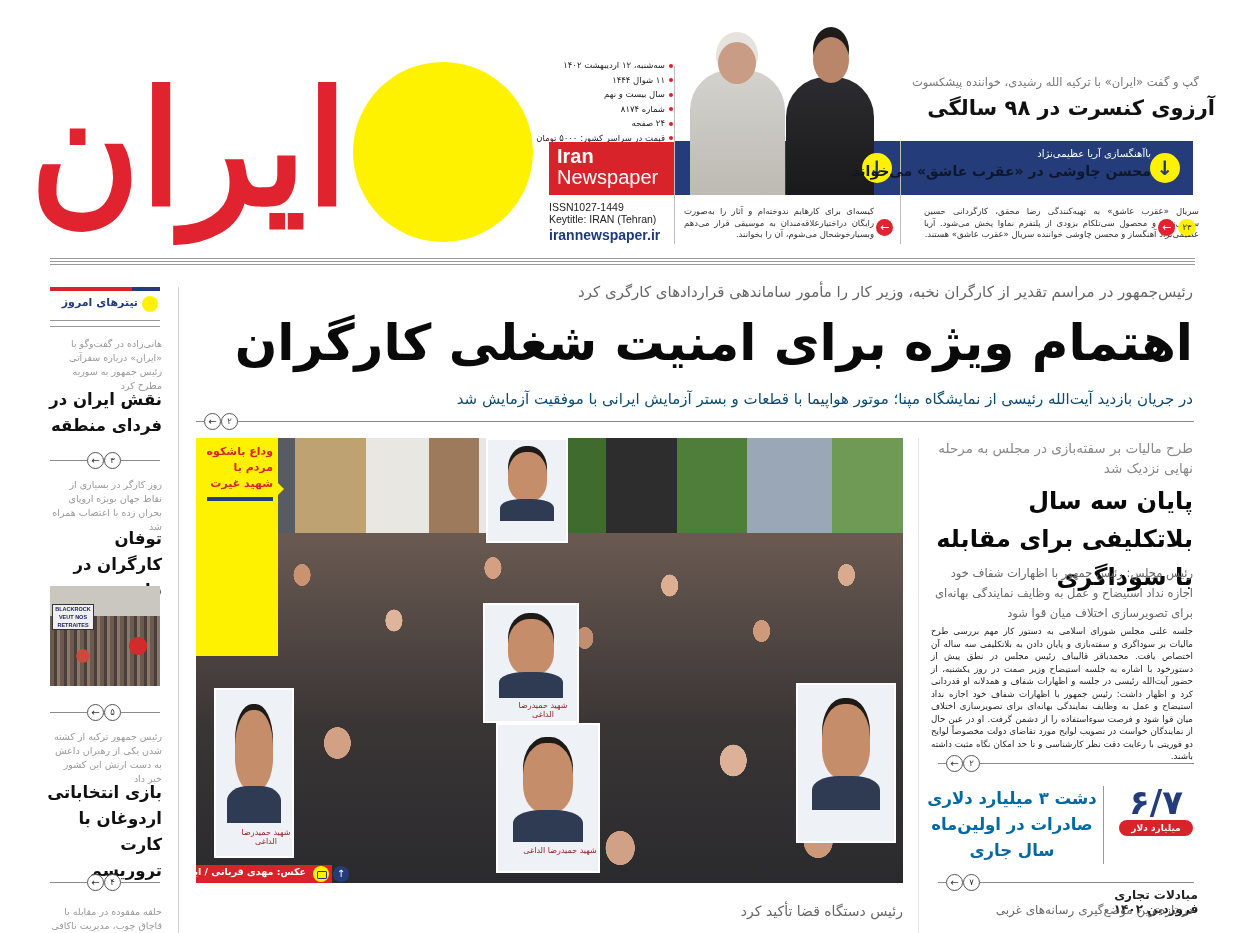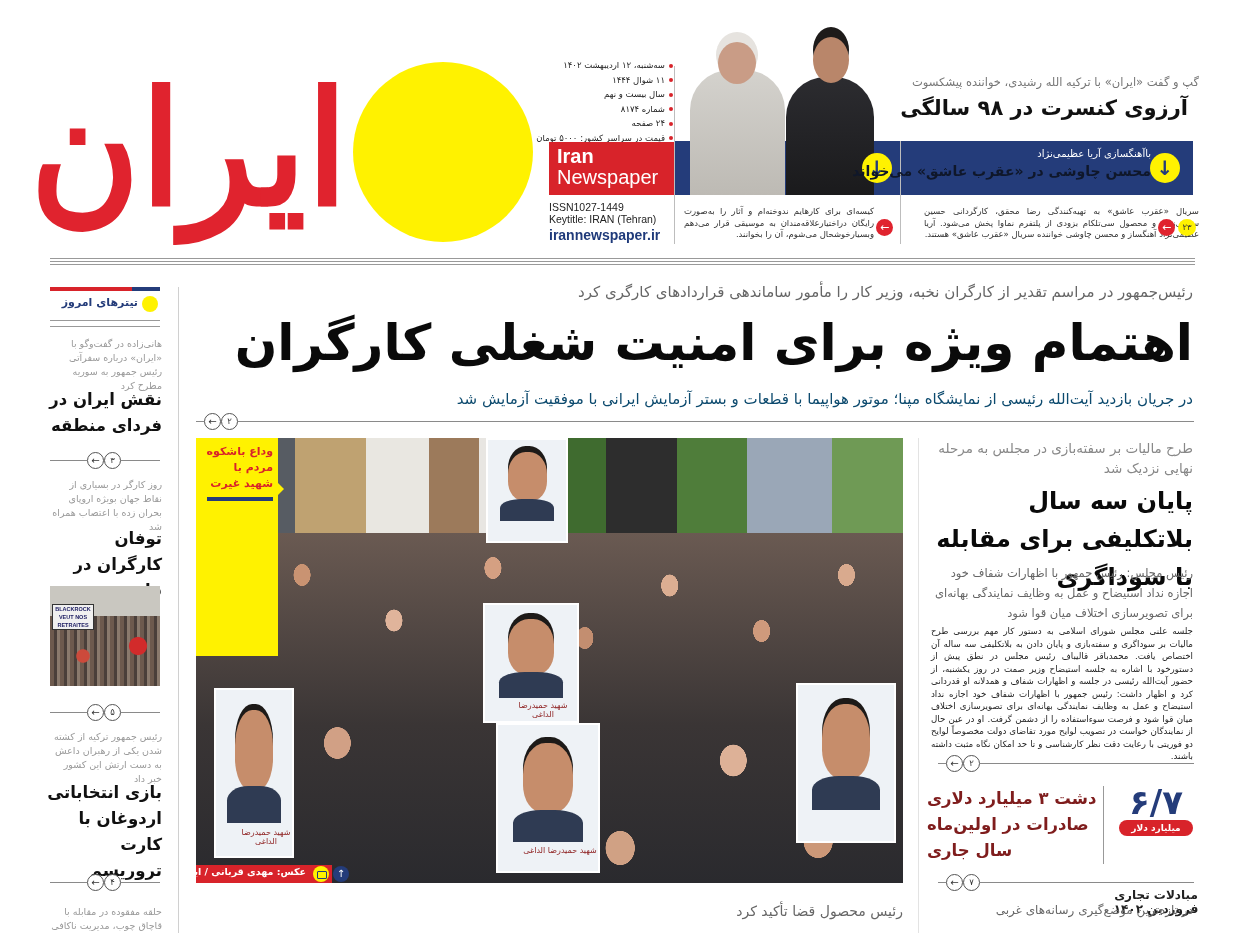--- a/index.html
+++ b/index.html
@@ -34,21 +34,21 @@
   .promo-photo { position: absolute; left: 690px; top: 45px; width: 190px; height: 150px; }
   .person { position: absolute; bottom: 0; border-radius: 40px 40px 0 0; }
   .person.p1 { left: 0px; width: 95px; height: 125px; background: linear-gradient(#d4d2cd, #bdbab4); }
   .person.p1 .head { position:absolute; left: 28px; top: -28px; width: 38px; height: 42px; border-radius: 50%; background: #c99c86; box-shadow: 0 -8px 0 2px #e6e3df; }
   .person.p2 { left: 96px; width: 88px; height: 118px; background: linear-gradient(#2c2c30, #1a1a1c); }
   .person.p2 .head { position:absolute; left: 27px; top: -40px; width: 36px; height: 46px; border-radius: 50%; background: #b9866a; box-shadow: 0 -10px 0 0 #1e1b1a; }
   .arrow-circle { position: absolute; width: 30px; height: 30px; border-radius: 50%; background: #fff200; color: #243c7a; font-size: 20px; line-height: 30px; text-align: center; font-weight: bold; }
   .vdiv-promo { position: absolute; left: 900px; top: 141px; width: 1px; height: 103px; background: #bdbdbd; }
 
   .promo-kicker { position: absolute; right: 48px; top: 75px; font-size: 11.5px; color: #777; white-space: nowrap; }
-  .promo-title { position: absolute; right: 59px; top: 96px; font-size: 21px; font-weight: bold; color: #111; white-space: nowrap; }
+  .promo-title { position: absolute; right: 32px; top: 96px; font-size: 21px; font-weight: bold; color: #111; white-space: nowrap; }
   .promo-band-kicker { position: absolute; right: 96px; top: 148px; font-size: 10px; color: #fff; white-space: nowrap; }
   .promo-band-title { position: absolute; right: 96px; top: 163px; font-size: 14px; font-weight: bold; color: #0f172a; white-space: nowrap; }
   .promo-text { position: absolute; right: 48px; top: 206px; width: 275px; font-size: 8.5px; line-height: 11.5px; color: #333; text-align: justify; }
   .promo-text2 { position: absolute; left: 684px; top: 206px; width: 190px; font-size: 8.5px; line-height: 11.5px; color: #333; text-align: justify; }
   .red-arrow { position: absolute; width: 17px; height: 17px; border-radius: 50%; background: #e0232e; color: #fff; font-size: 11px; line-height: 17px; text-align: center; }
   .page-pill { position: absolute; width: 18px; height: 17px; border-radius: 50%; background: #fff200; color: #333; font-size: 8.5px; line-height: 17px; text-align: center; }
 
   
   .double-rule { position: absolute; height: 7px; border-top: 1px solid #999; border-bottom: 1px solid #999; }
   .double-rule::after { content: ""; position: absolute; left: 0; right: 0; top: 2px; height: 1px; background: #999; }
@@ -127,21 +127,21 @@
   
   .rc-kicker { position: absolute; right: 54px; top: 438px; width: 260px; font-size: 13.5px; line-height: 20px; color: #888; text-align: right; }
   .rc-head { position: absolute; right: 54px; top: 482px; width: 270px; font-size: 24px; line-height: 38px; font-weight: bold; color: #0a0a0a; text-align: right; }
   .rc-dek { position: absolute; right: 54px; top: 563px; width: 270px; font-size: 11.5px; line-height: 20px; color: #666; text-align: right; }
   .rc-body { position: absolute; right: 54px; top: 625px; width: 262px; font-size: 8.7px; line-height: 12.5px; color: #222; text-align: justify; }
 
   .stat-big { position: absolute; left: 1112px; top: 782px; width: 88px; text-align: center; font-size: 34px; font-weight: bold; color: #243c7a; direction: ltr; letter-spacing: -1px; }
   .stat-pill { position: absolute; left: 1119px; top: 820px; width: 74px; height: 16px; border-radius: 8px; background: #d8232a; color: #fff; font-size: 9px; line-height: 16px; text-align: center; font-weight: bold; }
   .stat-label { position: absolute; left: 1112px; top: 888px; width: 88px; text-align: center; font-size: 12px; line-height: 14px; font-weight: bold; color: #222; }
   .stat-vline { position: absolute; left: 1103px; top: 786px; width: 1px; height: 78px; background: #999; }
-  .stat-head { position: absolute; right: 150px; top: 786px; width: 170px; font-size: 16.5px; line-height: 26px; font-weight: bold; color: #7f1d1d; text-align: left; }
+  .stat-head { position: absolute; right: 150px; top: 786px; width: 170px; font-size: 16.5px; line-height: 26px; font-weight: bold; color: #0369a1; text-align: center; }
 
   .rc-bottom-kicker { position: absolute; right: 54px; top: 903px; font-size: 12px; color: #666; white-space: nowrap; }
   .mid-bottom-kicker { position: absolute; right: 344px; top: 903px; font-size: 14px; color: #666; white-space: nowrap; }
 
   .col-vline { position: absolute; left: 918px; top: 438px; width: 1px; height: 495px; background: #e3e3e3; }
 </style>
 </head>
 <body>
 
 <div class="logo-word">ایران</div>
@@ -275,21 +275,21 @@
   <div class="yb-title">وداع باشکوه مردم با شهید غیرت</div>
   <div class="yb-bar"></div>
 </div>
 
 <div class="photo-caption">
   <div class="t">عکس: مهدی قربانی / ایرنا</div>
   <div class="cam"></div>
 </div>
 <div class="photo-up">↑</div>
 
-<div class="mid-bottom-kicker">رئیس محصول قضا تأکید کرد</div>
+<div class="mid-bottom-kicker">رئیس دستگاه قضا تأکید کرد</div>
 
 <div class="col-vline"></div>
 <div class="rc-kicker">طرح مالیات بر سفته‌بازی در مجلس به مرحله نهایی نزدیک شد</div>
 <div class="rc-head">پایان سه سال بلاتکلیفی برای مقابله با سوداگری</div>
 <div class="rc-dek">رئیس مجلس: رئیس جمهور با اظهارات شفاف خود اجازه نداد استیضاح و عمل به وظایف نمایندگی بهانه‌ای برای تصویرسازی اختلاف میان قوا شود</div>
 <div class="rc-body">جلسه علنی مجلس شورای اسلامی به دستور کار مهم بررسی طرح مالیات بر سوداگری و سفته‌بازی و پایان دادن به بلاتکلیفی سه ساله آن اختصاص یافت. محمدباقر قالیباف رئیس مجلس در نطق پیش از دستورخود با اشاره به جلسه استیضاح وزیر صمت در روز یکشنبه، از حضور آیت‌الله رئیسی در جلسه و اظهارات شفاف و همدلانه او قدردانی کرد و اظهار داشت: رئیس جمهور با اظهارات شفاف خود اجازه نداد استیضاح و عمل به وظایف نمایندگی بهانه‌ای برای تصویرسازی اختلاف میان قوا شود و فرصت سوءاستفاده را از دشمن گرفت. او در عین حال از نمایندگان خواست در تصویب لوایح مورد تقاضای دولت مخصوصاً لوایح دو فوریتی با رعایت دقت نظر کارشناسی و تا حد امکان نگاه مثبت داشته باشند.</div>
 <div class="pagemark" style="left:938px; top:755px; width:256px;">
   <div class="ln" style="width:8px;"></div>
   <div class="c arr">←</div>
   <div class="c">۲</div>

